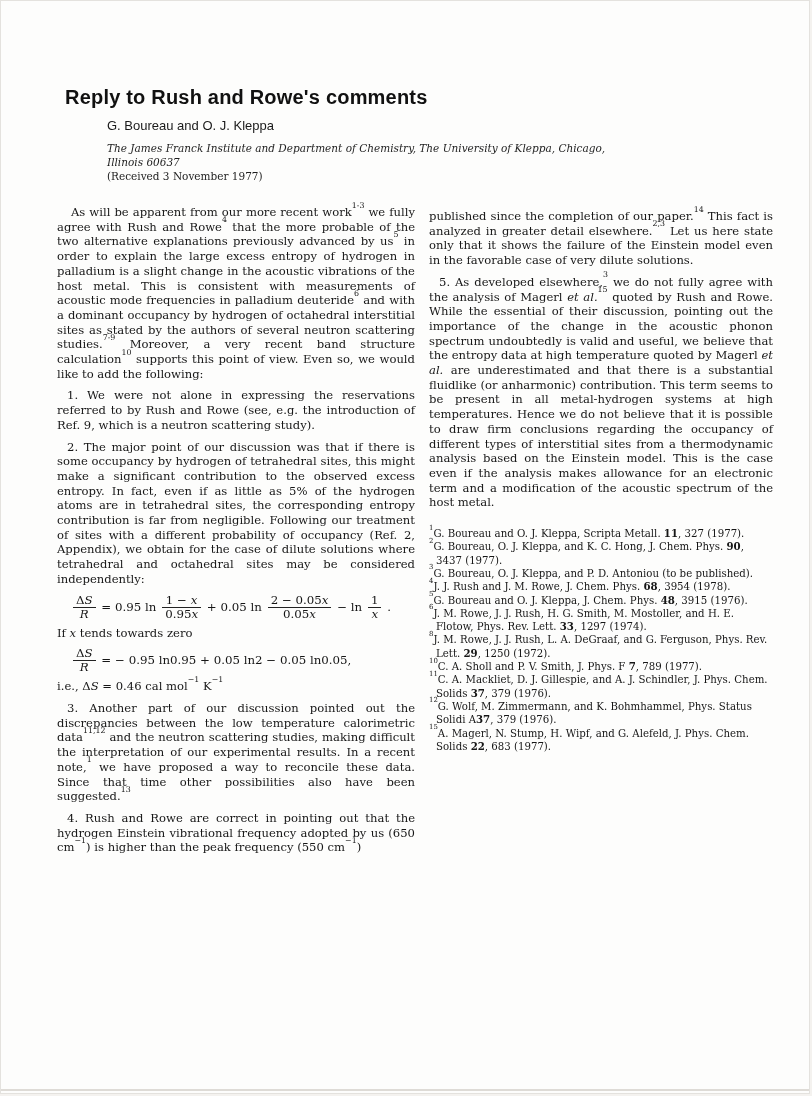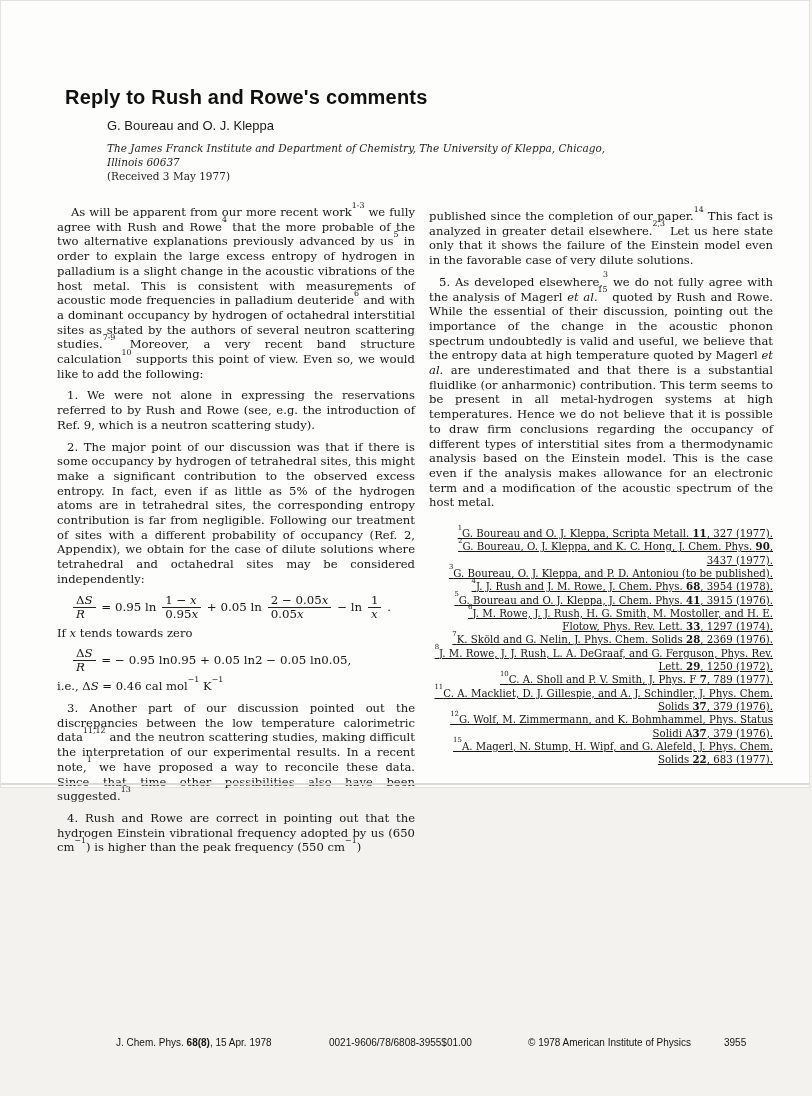--- a/index.html
+++ b/index.html
@@ -2,21 +2,21 @@
 <html><head>
 <meta charset="utf-8">
 <style>
   html,body{margin:0;padding:0;}
   body{
     width:812px;height:1096px;position:relative;
     background:#f4f2ef;
     font-family:"DejaVu Serif", serif;
   }
   .page{
-    position:absolute;left:0;top:0;width:810px;height:788px;
+    position:absolute;left:0;top:0;width:810px;height:1094px;
     background:#fdfdfc;border:1px solid #e4e2de;box-sizing:border-box;
   }
   .page::after{
     content:"";position:absolute;left:0;bottom:2px;width:100%;height:2px;
     background:#dedbd6;
   }
   .title{
     position:absolute;left:64px;top:84px;margin:0;
     font:700 20px/24px "Liberation Sans", sans-serif;color:#111;
     letter-spacing:0.2px;
@@ -45,27 +45,27 @@
   }
   .para.intro{text-indent:14px;}
   .para.item{text-indent:10px;margin-top:7px;}
   .para.plain{margin-top:4px;}
   sup{font-size:0.68em;line-height:0;position:relative;top:-0.45em;}
   .equation{
     margin:7px 0 5px 14px;
     font:400 11.8px/14px "DejaVu Serif", serif;color:#161616;
     white-space:nowrap;
   }
-  .frac{display:inline-block;text-align:left;vertical-align:middle;margin:0 2px;}
+  .frac{display:inline-block;text-align:center;vertical-align:middle;margin:0 2px;}
   .frac .fnum{display:block;padding:0 3px;line-height:13px;}
   .frac .fden{display:block;border-top:1px solid #222;padding:0 3px;line-height:13px;}
   .references{margin-top:17px;}
   .ref{
     margin:0;font:400 10.2px/13.3px "DejaVu Serif", serif;color:#161616;
-    padding-left:7px;text-indent:-7px;text-align:right;text-decoration:underline;
+    padding-left:7px;text-indent:-7px;text-align:left;
   }
   .footer{
     position:absolute;top:1036px;left:0;width:100%;height:14px;
     font:400 10px/12px "Liberation Sans", sans-serif;color:#151515;
   }
   .f-journal{position:absolute;left:115px;}
   .f-code{position:absolute;left:328px;}
   .f-copy{position:absolute;left:527px;}
   .f-page{position:absolute;left:723px;}
 </style>
@@ -76,21 +76,21 @@
 
   <h1 class="title">Reply to Rush and Rowe's comments</h1>
 
   <div class="authors">G. Boureau and O. J. Kleppa</div>
 
   <div class="affiliation">
     <div>The James Franck Institute and Department of Chemistry, The University of Kleppa, Chicago,</div>
     <div>Illinois 60637</div>
   </div>
 
-  <div class="received">(Received 3 May 1977)</div>
+  <div class="received">(Received 3 November 1977)</div>
 
   <div class="columns">
     <div class="col-left">
       <p class="para intro">As will be apparent from our more recent work<sup>1-3</sup> we fully agree with Rush and Rowe<sup>4</sup> that the more probable of the two alternative explanations previously advanced by us<sup>5</sup> in order to explain the large excess entropy of hydrogen in palladium is a slight change in the acoustic vibrations of the host metal. This is consistent with measurements of acoustic mode frequencies in palladium deuteride<sup>6</sup> and with a dominant occupancy by hydrogen of octahedral interstitial sites as stated by the authors of several neutron scattering studies.<sup>7-9</sup>  Moreover, a very recent band structure calculation<sup>10</sup> supports this point of view.  Even so, we would like to add the following:</p>
       <p class="para item">1.  We were not alone in expressing the reservations referred to by Rush and Rowe (see, e.g. the introduction of Ref. 9, which is a neutron scattering study).</p>
       <p class="para item">2.  The major point of our discussion was that if there is some occupancy by hydrogen of tetrahedral sites, this might make a significant contribution to the observed excess entropy.  In fact, even if as little as 5% of the hydrogen atoms are in tetrahedral sites, the corresponding entropy contribution is far from negligible.  Following our treatment of sites with a different probability of occupancy (Ref. 2, Appendix), we obtain for the case of dilute solutions where tetrahedral and octahedral sites may be considered independently:</p>
       <div class="equation"><span class="frac"><span class="fnum">Δ<i>S</i></span><span class="fden"><i>R</i></span></span> = 0.95 ln <span class="frac"><span class="fnum">1 − <i>x</i></span><span class="fden">0.95<i>x</i></span></span> + 0.05 ln <span class="frac"><span class="fnum">2 − 0.05<i>x</i></span><span class="fden">0.05<i>x</i></span></span> − ln <span class="frac"><span class="fnum">1</span><span class="fden"><i>x</i></span></span> .</div>
       <p class="para plain">If <i>x</i> tends towards zero</p>
       <div class="equation"><span class="frac"><span class="fnum">Δ<i>S</i></span><span class="fden"><i>R</i></span></span> = − 0.95 ln0.95 + 0.05 ln2 − 0.05 ln0.05,</div>
       <p class="para plain">i.e.,  Δ<i>S</i> = 0.46 cal mol<sup>−1</sup> K<sup>−1</sup></p>
@@ -98,32 +98,25 @@
       <p class="para item">4.  Rush and Rowe are correct in pointing out that the hydrogen Einstein vibrational frequency adopted by us (650 cm<sup>−1</sup>) is higher than the peak frequency (550 cm<sup>−1</sup>)</p>
     </div>
     <div class="col-right">
       <p class="para plain">published since the completion of our paper.<sup>14</sup>  This fact is analyzed in greater detail elsewhere.<sup>2,3</sup>  Let us here state only that it shows the failure of the Einstein model even in the favorable case of very dilute solutions.</p>
       <p class="para item">5.  As developed elsewhere,<sup>3</sup> we do not fully agree with the analysis of Magerl <i>et al.</i><sup>15</sup> quoted by Rush and Rowe.  While the essential of their discussion, pointing out the importance of the change in the acoustic phonon spectrum undoubtedly is valid and useful, we believe that the entropy data at high temperature quoted by Magerl <i>et al.</i> are underestimated and that there is a substantial fluidlike (or anharmonic) contribution. This term seems to be present in all metal-hydrogen systems at high temperatures.  Hence we do not believe that it is possible to draw firm conclusions regarding the occupancy of different types of interstitial sites from a thermodynamic analysis based on the Einstein model. This is the case even if the analysis makes allowance for an electronic term and a modification of the acoustic spectrum of the host metal.</p>
       <div class="references">
           <p class="ref"><sup>1</sup>G. Boureau and O. J. Kleppa, Scripta Metall. <b>11</b>, 327 (1977).</p>
           <p class="ref"><sup>2</sup>G. Boureau, O. J. Kleppa, and K. C. Hong, J. Chem. Phys. <b>90</b>, 3437 (1977).</p>
           <p class="ref"><sup>3</sup>G. Boureau, O. J. Kleppa, and P. D. Antoniou (to be published).</p>
           <p class="ref"><sup>4</sup>J. J. Rush and J. M. Rowe, J. Chem. Phys. <b>68</b>, 3954 (1978).</p>
-          <p class="ref"><sup>5</sup>G. Boureau and O. J. Kleppa, J. Chem. Phys. <b>41</b>, 3915 (1976).</p>
+          <p class="ref"><sup>5</sup>G. Boureau and O. J. Kleppa, J. Chem. Phys. <b>48</b>, 3915 (1976).</p>
           <p class="ref"><sup>6</sup>J. M. Rowe, J. J. Rush, H. G. Smith, M. Mostoller, and H. E. Flotow, Phys. Rev. Lett. <b>33</b>, 1297 (1974).</p>
-          <p class="ref"><sup>7</sup>K. Sköld and G. Nelin, J. Phys. Chem. Solids <b>28</b>, 2369 (1976).</p>
           <p class="ref"><sup>8</sup>J. M. Rowe, J. J. Rush, L. A. DeGraaf, and G. Ferguson, Phys. Rev. Lett. <b>29</b>, 1250 (1972).</p>
           <p class="ref"><sup>10</sup>C. A. Sholl and P. V. Smith, J. Phys. F <b>7</b>, 789 (1977).</p>
           <p class="ref"><sup>11</sup>C. A. Mackliet, D. J. Gillespie, and A. J. Schindler, J. Phys. Chem. Solids <b>37</b>, 379 (1976).</p>
           <p class="ref"><sup>12</sup>G. Wolf, M. Zimmermann, and K. Bohmhammel, Phys. Status Solidi A<b>37</b>, 379 (1976).</p>
           <p class="ref"><sup>15</sup>A. Magerl, N. Stump, H. Wipf, and G. Alefeld, J. Phys. Chem. Solids <b>22</b>, 683 (1977).</p>
         </div>
     </div>
   </div>
 
-  <div class="footer">
-    <span class="f-journal">J. Chem. Phys. <b>68(8)</b>, 15 Apr. 1978</span>
-    <span class="f-code">0021-9606/78/6808-3955$01.00</span>
-    <span class="f-copy">© 1978 American Institute of Physics</span>
-    <span class="f-page">3955</span>
-  </div>
 
 </div>
 
 </body></html>

